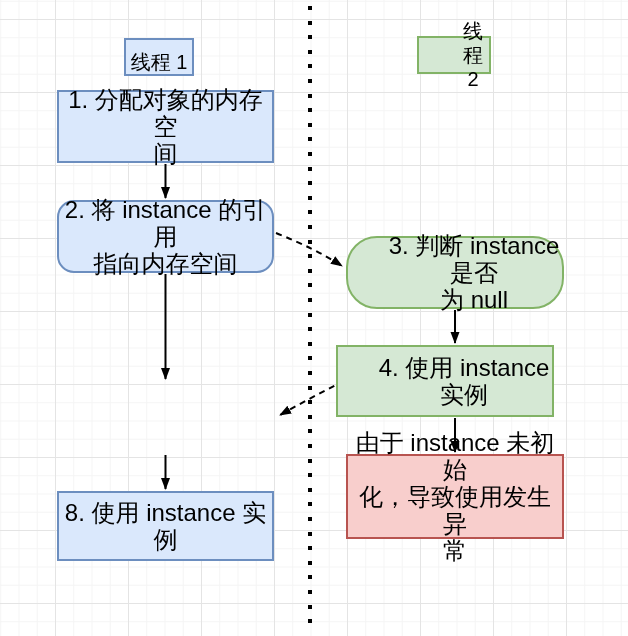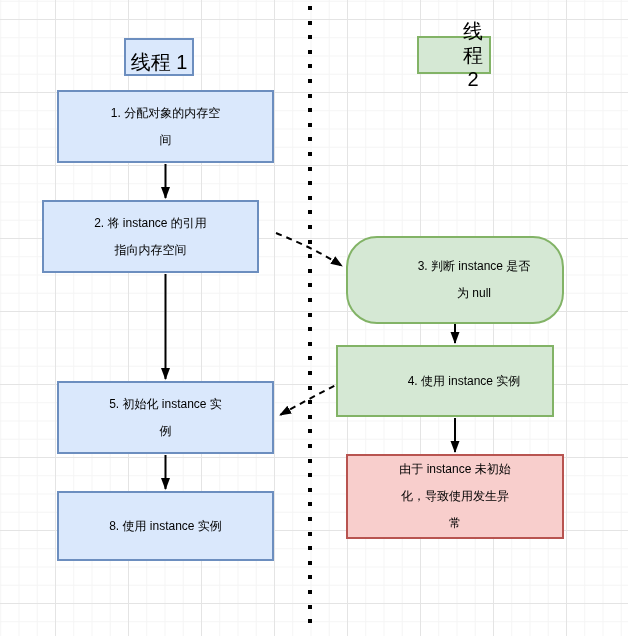--- a/index.html
+++ b/index.html
@@ -41,40 +41,40 @@
       transparent 4px, transparent 14.6px);
   }
   .node {
     position: absolute;
     box-sizing: border-box;
     display: flex;
     align-items: center;
     justify-content: center;
     text-align: center;
     border: 2px solid;
-    font-size: 12px;
+    font-size: 24px;
     line-height: 27px;
     padding: 0 2px;
   }
   .node .label {
     white-space: pre-line;
   }
   .header {
     font-size: 20px;
     line-height: 24px;
   }
   .blue  { background: #dae8fc; border-color: #6c8ebf; }
   .green { background: #d5e8d4; border-color: #82b366; padding-left: 40px; }
   .red   { background: #f8cecc; border-color: #b85450; }
 
   .n-h1  { left: 124px; top: 38px;  width: 70px;  height: 38px; align-items: flex-end; }
   .n-h2  { left: 417px; top: 36px;  width: 74px;  height: 38px; }
   .n-b1  { left: 57px;  top: 90px;  width: 217px; height: 73px; }
-  .n-b2  { left: 42px;  top: 200px; width: 217px; height: 73px; }
-  .n-b3  { left: 346px; top: 236px; width: 218px; height: 88px; border-radius: 31px; }
+  .n-b2  { left: 57px;  top: 200px; width: 217px; height: 73px; border-radius: 17px; }
+  .n-b3  { left: 346px; top: 236px; width: 218px; height: 73px; border-radius: 31px; }
   .n-b4  { left: 336px; top: 345px; width: 218px; height: 72px; }
   .n-b5  { left: 57px;  top: 381px; width: 217px; height: 73px; }
   .n-b6  { left: 57px;  top: 491px; width: 217px; height: 70px; }
   .n-err { left: 346px; top: 454px; width: 218px; height: 85px; }
 </style>
 </head>
 <body>
 
 <div class="stage">
 
@@ -115,24 +115,20 @@
 
   <div class="node green n-b3">
     <span class="label">3. 判断 instance 是否
 为 null</span>
   </div>
 
   <div class="node green n-b4">
     <span class="label">4. 使用 instance 实例</span>
   </div>
 
-  <div class="node blue n-b5">
-    <span class="label">5. 初始化 instance 实
-例</span>
-  </div>
 
   <div class="node blue n-b6">
     <span class="label">8. 使用 instance 实例</span>
   </div>
 
   <div class="node red n-err">
     <span class="label">由于 instance 未初始
 化，导致使用发生异
 常</span>
   </div>

